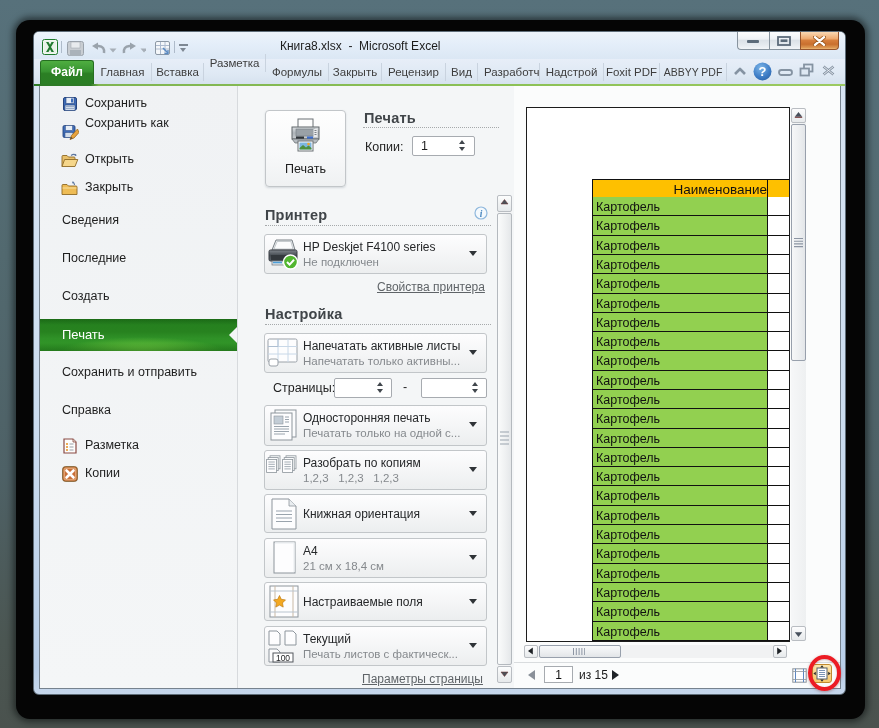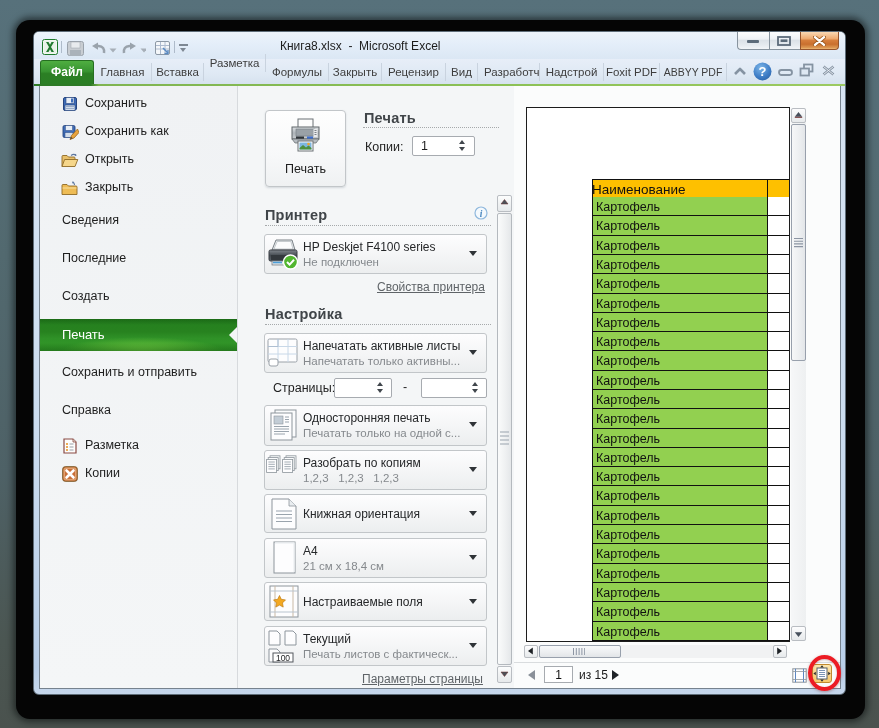--- a/index.html
+++ b/index.html
@@ -128,21 +128,21 @@
 <path d="M10 2.5 Q12.5 0.5 15 2" fill="none" stroke="#5e78a0" stroke-width="1.1"></path>
     <path d="M14 0.8 L15.8 2.2 L13.8 3.2 Z" fill="#5e78a0"></path>
 </svg>
 <svg class="a" style="left:61px;top:181px" width="18" height="15" viewBox="0 0 18 15">
 <path d="M1 13.5 L1 4.5 Q1 3.5 2 3.5 L6 3.5 L7.5 5 L15 5 Q16 5 16 6 L16 13.5 Z" fill="#eebc55" stroke="#8f6a25" stroke-width="0.9"></path>
 <path d="M1.5 7 L15.5 7" stroke="#f8dfa0" stroke-width="1"></path>
 <path d="M13.5 4 Q13.5 1.5 11.5 1" fill="none" stroke="#5e78a0" stroke-width="1.1"></path>
     <path d="M12 0 L11 2.2 L13.3 2.4 Z" fill="#5e78a0"></path>
 </svg>
 <div class="a t13" style="left:85px;top:96px">Сохранить</div>
-<div class="a t13" style="left:85px;top:124px">Сохранить как</div>
+<div class="a t13" style="left:85px;top:116px">Сохранить как</div>
 <div class="a t13" style="left:85px;top:152px">Открыть</div>
 <div class="a t13" style="left:85px;top:180px">Закрыть</div>
 <div class="a t13" style="left:62px;top:213px">Сведения</div>
 <div class="a t13" style="left:62px;top:251px">Последние</div>
 <div class="a t13" style="left:62px;top:289px">Создать</div>
 <div class="a t13" style="left:62px;top:365px">Сохранить и отправить</div>
 <div class="a t13" style="left:62px;top:403px">Справка</div>
 <div class="a" style="left:40px;top:319px;width:197px;height:32px;background:linear-gradient(180deg,#25801f 0%,#27821f 40%,#2f9127 60%,#339829 100%)">
 <div class="a" style="left:0px;top:10px;width:197px;height:22px;background:radial-gradient(ellipse 110px 20px at 52% 105%,rgba(125,214,70,.95) 0%,rgba(105,195,60,.5) 45%,rgba(105,195,60,0) 75%)"></div>
 <div class="a" style="left:0;top:0;width:197px;height:6px;background:linear-gradient(180deg,rgba(15,80,12,.45) 0%,rgba(15,80,12,0) 100%)"></div>
@@ -317,21 +317,21 @@
 <svg class="a" style="left:497px;top:666px" width="15" height="17" viewBox="0 0 15 17">
     <path d="M7.5 10.5 L11 6 L4 6 Z" fill="#4a5158" stroke="#6b2d2d" stroke-width="0.5"></path>
   </svg>
 <div class="a" style="left:497px;top:213px;width:15px;height:452px;border:1px solid #b4b9be;border-radius:2px;box-sizing:border-box;background:linear-gradient(90deg,#fafbfb 0%,#eef0f1 60%,#e4e7e9 100%)"></div>
 <svg class="a" style="left:500px;top:431px" width="9" height="14" viewBox="0 0 9 14">
     <path d="M0 1 h9 M0 5 h9 M0 9 h9 M0 13 h9" stroke="#9aa3ad" stroke-width="1.2"></path>
   </svg>
 <div class="a" style="left:526px;top:107px;width:264px;height:535px;background:#fff;border:1px solid #1c1c1c;box-sizing:border-box"></div>
 <div class="a" style="left:592px;top:179px;width:197px;height:19px;background:#fec000;border:1px solid #111;border-right:none;box-sizing:border-box"></div>
 <div class="a" style="left:767px;top:179px;width:1px;height:19px;background:#111"></div>
-<div class="a" style="left:592px;top:182px;width:175px;text-align:left;font-size:13.5px;color:#111">Наименование</div>
+<div class="a" style="left:592px;top:182px;width:175px;text-align:right;font-size:13.5px;color:#111">Наименование</div>
 <div class="a" style="left:592px;top:197px;width:175px;height:19px;background:#92d050;border-left:1px solid #111;border-bottom:1px solid #111;box-sizing:border-box"></div>
 <div class="a" style="left:767px;top:197px;width:22px;height:19px;background:#fff;border-left:1px solid #111;border-bottom:1px solid #111;box-sizing:border-box"></div>
 <div class="a" style="left:596px;top:200px;font-size:12.5px;color:#111">Картофель</div>
 <div class="a" style="left:592px;top:216px;width:175px;height:20px;background:#92d050;border-left:1px solid #111;border-bottom:1px solid #111;box-sizing:border-box"></div>
 <div class="a" style="left:767px;top:216px;width:22px;height:20px;background:#fff;border-left:1px solid #111;border-bottom:1px solid #111;box-sizing:border-box"></div>
 <div class="a" style="left:596px;top:219px;font-size:12.5px;color:#111">Картофель</div>
 <div class="a" style="left:592px;top:236px;width:175px;height:19px;background:#92d050;border-left:1px solid #111;border-bottom:1px solid #111;box-sizing:border-box"></div>
 <div class="a" style="left:767px;top:236px;width:22px;height:19px;background:#fff;border-left:1px solid #111;border-bottom:1px solid #111;box-sizing:border-box"></div>
 <div class="a" style="left:596px;top:239px;font-size:12.5px;color:#111">Картофель</div>
 <div class="a" style="left:592px;top:255px;width:175px;height:19px;background:#92d050;border-left:1px solid #111;border-bottom:1px solid #111;box-sizing:border-box"></div>

